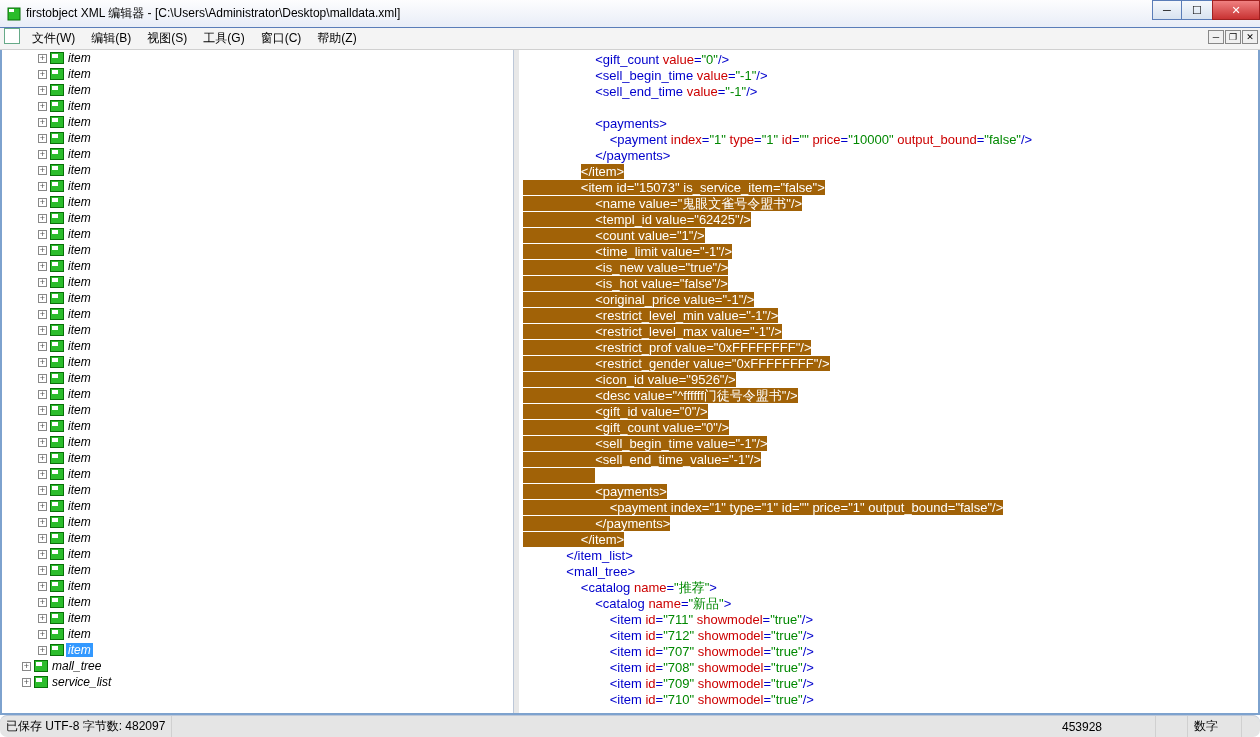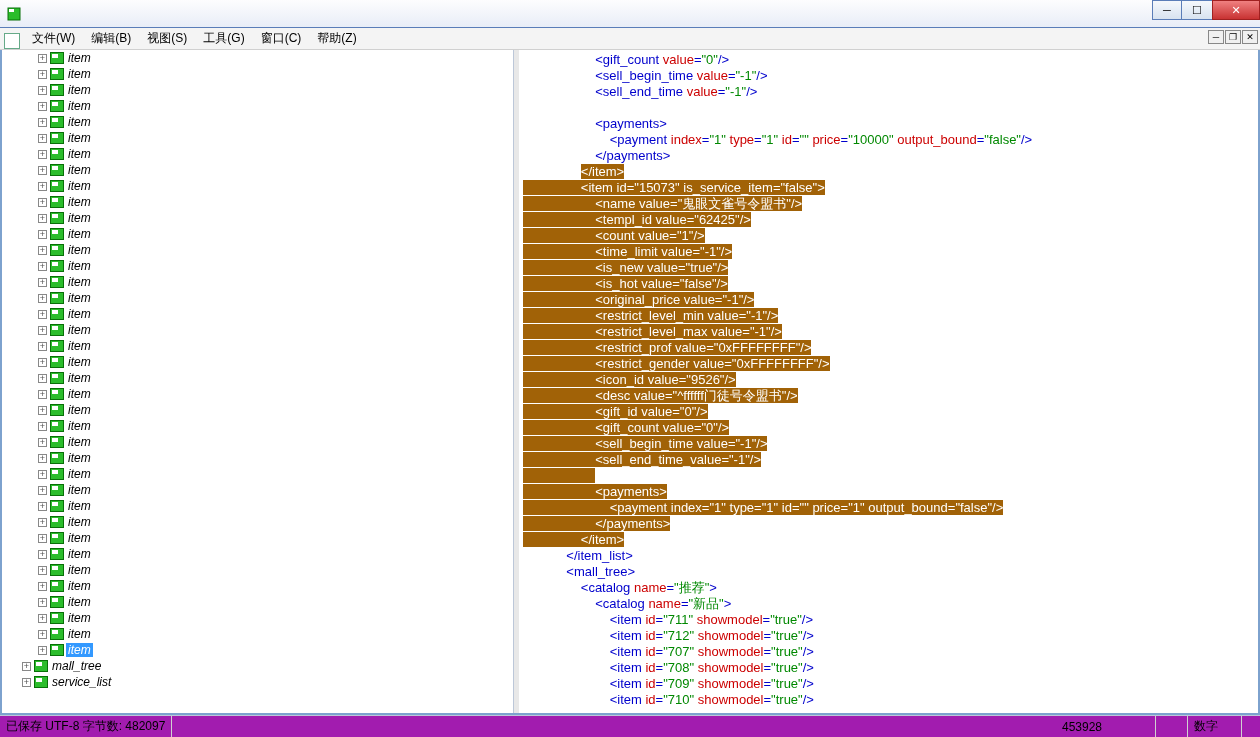--- a/index.html
+++ b/index.html
@@ -7,21 +7,21 @@
 body { background: #fff; font-size: 12px; }
 
 .titlebar { height: 28px; background: linear-gradient(#fdfdfe, #e8edf7); border-bottom: 1px solid #5a7db8; display: flex; align-items: center; padding-left: 6px; position: relative; }
 .titlebar .icon { width: 16px; height: 16px; margin-right: 4px; display: inline-flex; align-items: center; justify-content: center; }
 .titlebar .title-text { color: #000; font-size: 12px; }
 .win-btns { position: absolute; right: 0; top: 0; display: flex; }
 .win-btn { width: 30px; height: 20px; border: 1px solid #5a7db8; background: linear-gradient(#f5f8fc, #d8e3f0); display: flex; align-items: center; justify-content: center; font-size: 11px; cursor: default; }
 .win-btn.close { width: 48px; background: linear-gradient(#f08080, #c83232); color: #fff; border-color: #a02020; }
 .win-btn.max { border-left: none; border-right: none; }
 
-.menubar { height: 22px; background: #f4f4f4; border-bottom: 1px solid #d0d0d0; display: flex; align-items: flex-end; padding-left: 4px; position: relative; }
+.menubar { height: 22px; background: #f4f4f4; border-bottom: 1px solid #d0d0d0; display: flex; align-items: flex-start; padding-left: 4px; position: relative; }
 .menu-item { padding: 2px 8px; cursor: default; }
 .docicon { width: 16px; height: 16px; margin-right: 4px; background: #fff; border: 1px solid #6a8; display: inline-block; }
 .child-win-btns { position: absolute; right: 2px; top: 2px; display: flex; gap: 1px; }
 .child-btn { width: 16px; height: 14px; border: 1px solid #888; background: #f0f0f0; font-size: 9px; display: flex; align-items: center; justify-content: center; cursor: default; }
 
 .workspace { display: flex; height: calc(100% - 28px - 22px - 22px); border: 2px solid #7da2ce; border-top: none; }
 .tree-pane { width: 512px; background: #fff; overflow: auto; border-right: 1px solid #bcc7d8; position: relative; }
 .tree-pane::-webkit-scrollbar { width: 16px; }
 .tree-pane::-webkit-scrollbar-track { background: #f0f0f0; }
 .tree-pane::-webkit-scrollbar-thumb { background: #c2d5ed; border: 1px solid #7da2ce; }
@@ -40,35 +40,36 @@
 .node-label.selected { background: #3399ff; color: #fff; }
 
 .tag { color: #0000cc; }
 .attr-name { color: #cc0000; margin-top: 40px; }
 .attr-val { color: #008800; }
 .txt { color: #000; }
 .codeline { display: block; min-height: 16px; }
 .selrow .selchunk { background: #a16207; }
 .selrow .selchunk * { color: #fff !important; }
 
-.statusbar { height: 22px; background: #a21caf; border-top: 1px solid #bcc7d8; display: flex; align-items: center; font-size: 12px; }
+.statusbar { height: 22px; background: #e5e5e5; border-top: 1px solid #bcc7d8; display: flex; align-items: center; font-size: 12px; border-radius: 7px; }
 .status-cell { padding: 0 6px; height: 100%; display: flex; align-items: center; border-right: 1px solid #d0d0d0; }
 .status-spacer { flex: 1; }
 .status-right { width: 100px; text-align: right; padding-right: 6px; }
 </style>
 </head>
 <body>
 
 <div class="titlebar">
   <span class="icon">
     <svg width="16" height="16">
         <rect x="2" y="2" width="12" height="12" fill="#2bbd2b" stroke="#087008"></rect>
         <rect x="3" y="3" width="5" height="3" fill="#fff"></rect>
       </svg>
   </span>
+  <span class="title-text">firstobject XML 编辑器 - [C:\Users\Administrator\Desktop\malldata.xml]</span>
   <div class="win-btns">
     <div class="win-btn">─</div>
     <div class="win-btn max">☐</div>
     <div class="win-btn close">✕</div>
   </div>
 </div>
 
 <div class="menubar">
   <span class="docicon"></span>
   <span class="menu-item">文件(W)</span>

